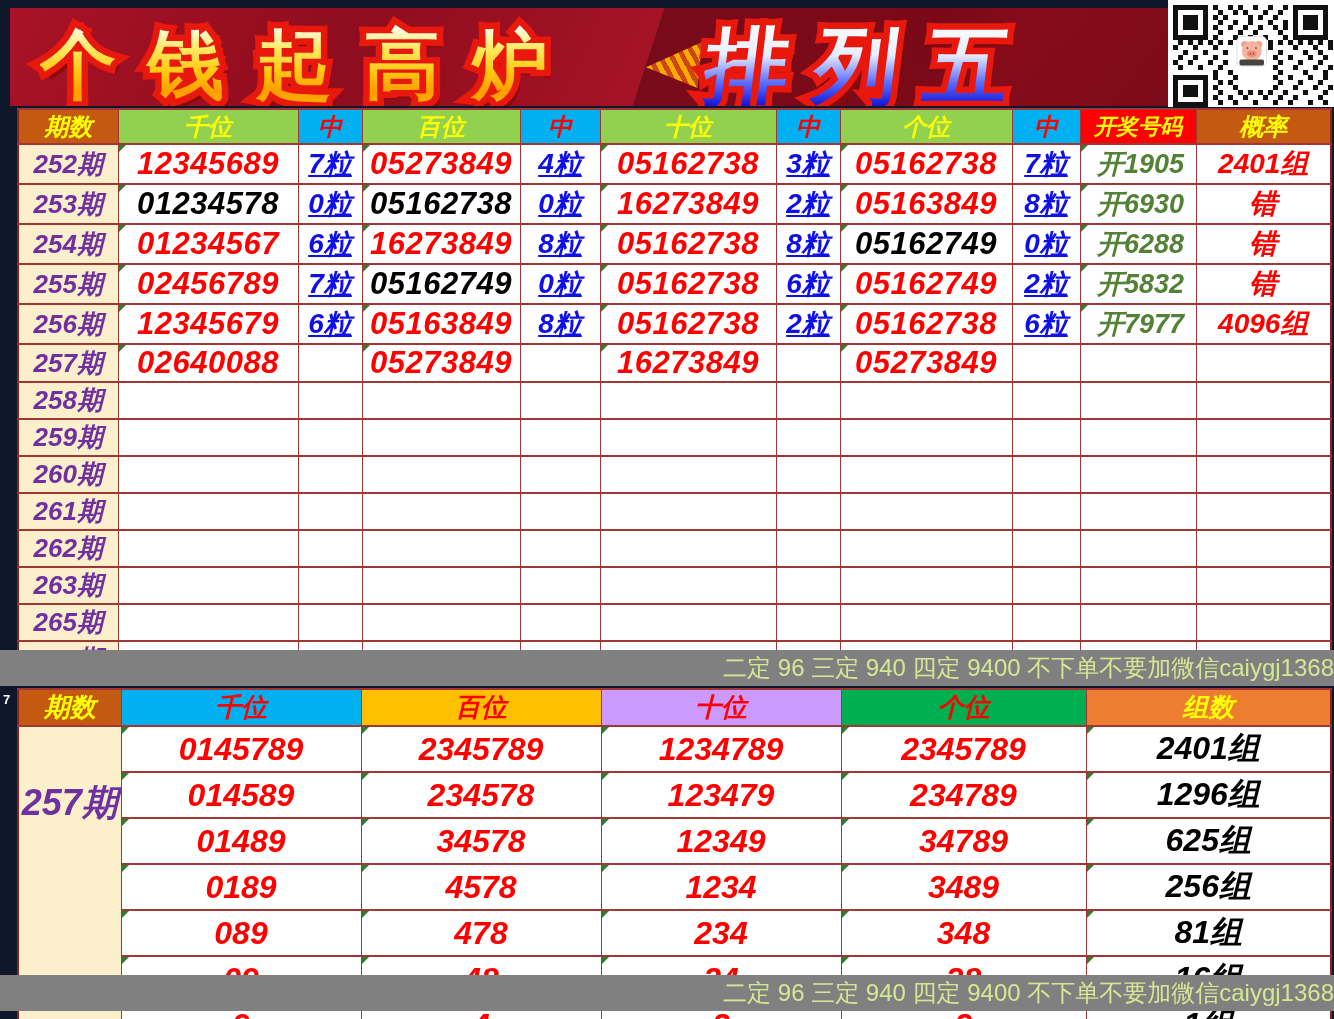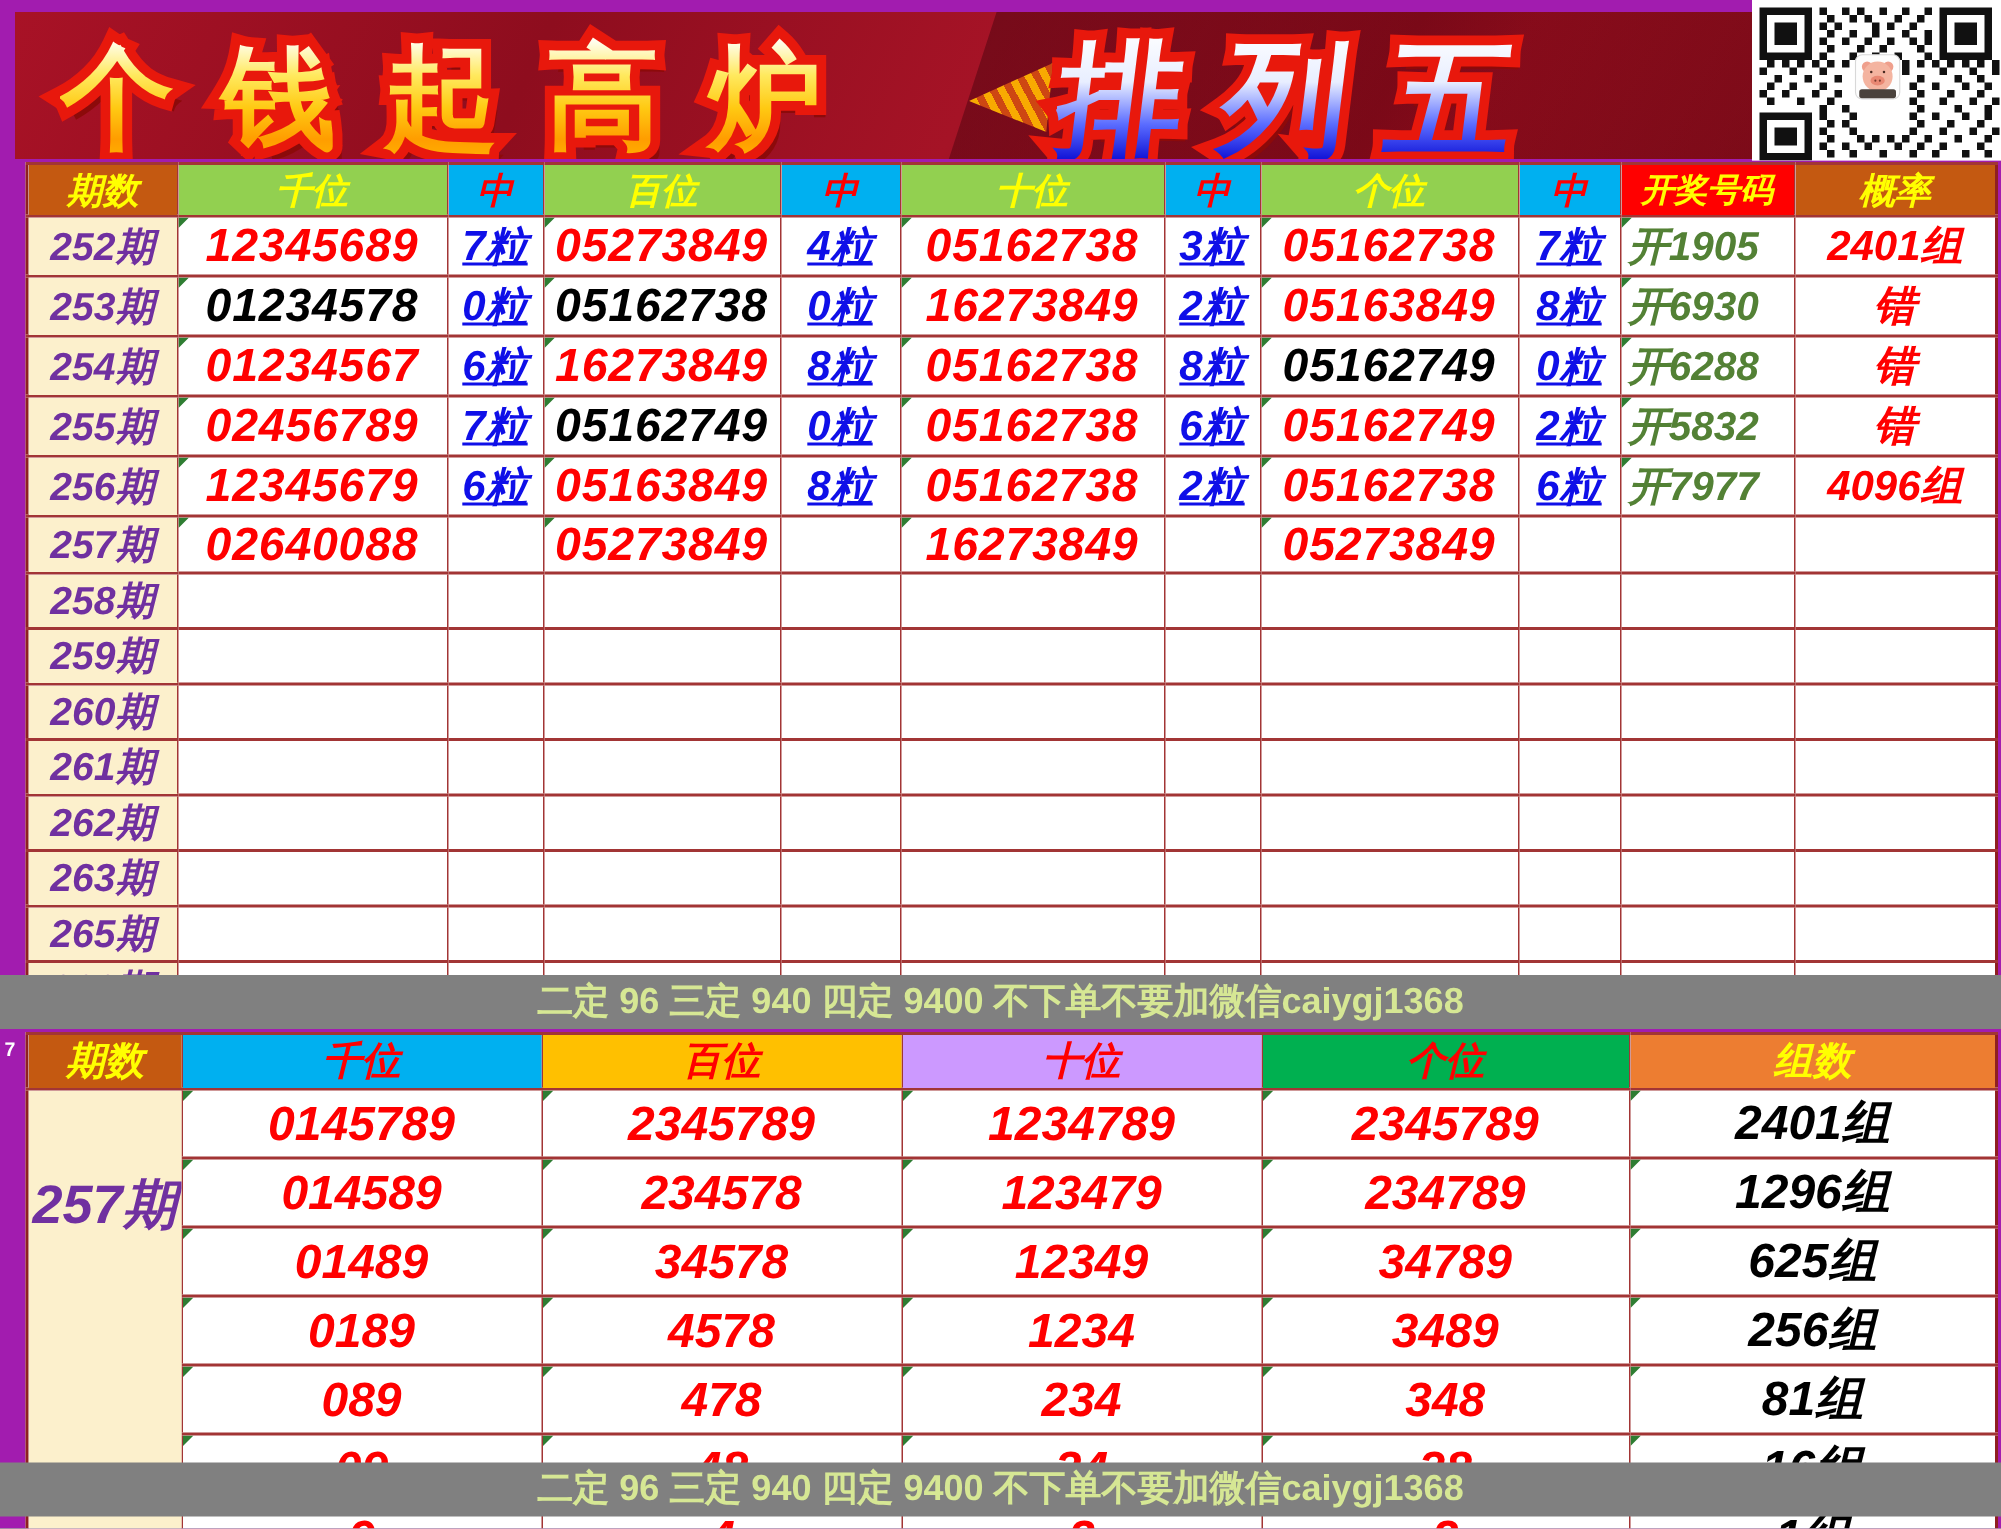--- a/index.html
+++ b/index.html
@@ -1,19 +1,19 @@
 <!DOCTYPE html>
 <html><head>
 <meta charset="utf-8">
 <style>
   * { margin:0; padding:0; box-sizing:border-box; }
   body { background:#555; }
   .canvas {
     position:relative; width:1334px; height:1019px; overflow:hidden;
-    background:#a21caf; font-family:"Liberation Sans","DejaVu Sans",sans-serif;
+    background:#0f172a; font-family:"Liberation Sans","DejaVu Sans",sans-serif;
   }
 
   
   .banner { position:absolute; left:10px; top:8px; width:1158px; height:98px; overflow:hidden;
     background:linear-gradient(115deg,#a81226 0%,#8e0d1e 30%,#a51326 55%,#7e0a19 78%,#96101f 100%); }
   .banner::before { content:""; position:absolute; left:55%; top:-20%; width:60%; height:150%;
     background:linear-gradient(105deg,rgba(60,0,10,.45) 0%,rgba(140,10,25,.2) 50%,rgba(60,0,10,.5) 100%);
     transform:skewX(-18deg); }
   .btext { position:absolute; font-weight:bold; white-space:nowrap; }
   .btext .bk { position:absolute; left:0; top:0; color:#e8180c; -webkit-text-stroke:13px #e8180c;
@@ -47,28 +47,28 @@
   .t1 th { font-size:24px; }
   .hb { background:#C45911; color:#FFFF00; }
   .hg { background:#92D050; color:#FFFF00; }
   .hc { background:#00B0F0; color:#FF0000; }
   .hr { background:#FF0000; color:#FFFF00; font-size:22px !important; }
   .period { background:#FCF0CC; color:#7030A0; font-size:26px; font-weight:bold; }
   .digits { font-size:31px; font-weight:bold; letter-spacing:0.5px; }
   .c-red { color:#FF0000; }
   .c-black { color:#000000; }
   .hit { font-size:28px; font-weight:bold; color:#0F0FE8; text-decoration:underline; }
-  .draw { color:#538135; font-size:27px; font-weight:bold; text-align:left; padding-left:5px; }
+  .draw { color:#538135; font-size:27px; font-weight:bold; text-align:center; padding-left:5px; }
   .prob { color:#FF0000; font-size:28px; font-weight:bold; }
   .note:not(:empty)::before { content:""; position:absolute; left:0; top:0;
     border-top:7px solid #2e7d32; border-right:7px solid transparent; }
 
   
-  .promo { position:absolute; left:0; width:1334px; height:36px; line-height:36px; text-align:center;
-    font-size:24px; font-weight:bold; color:#D6E794; background:#808080; }
+  .promo { position:absolute; left:0; width:1334px; height:36px; line-height:36px; text-align:right;
+    font-size:24px; font-weight:normal; color:#D6E794; background:#808080; }
   .promo1 { top:650px; }
   .promo2 { top:975px; }
 
   
   .t2 { position:absolute; left:17px; top:688px; width:1313px; border:2px solid #8f2020; }
   .t2 thead tr { height:34px; }
   .t2 tbody tr { height:36.1px; }
   .t2 th { font-size:26px; }
   .h2-cyan  { background:#00B0F0; color:#FF0000; }
   .h2-amber { background:#FFC000; color:#FF0000; }

